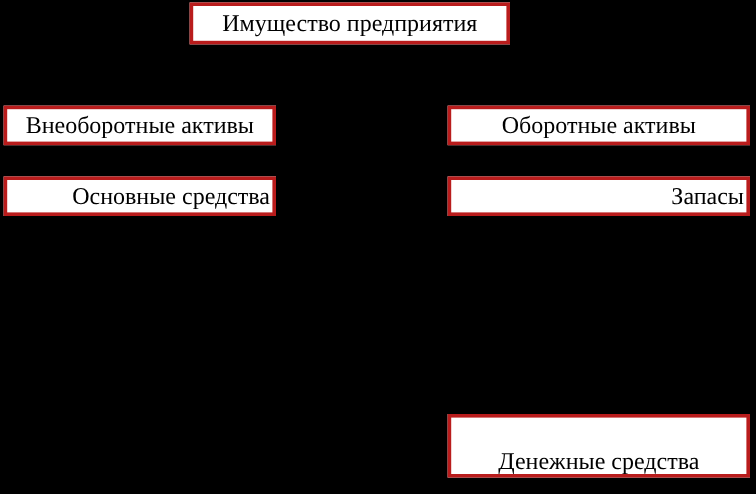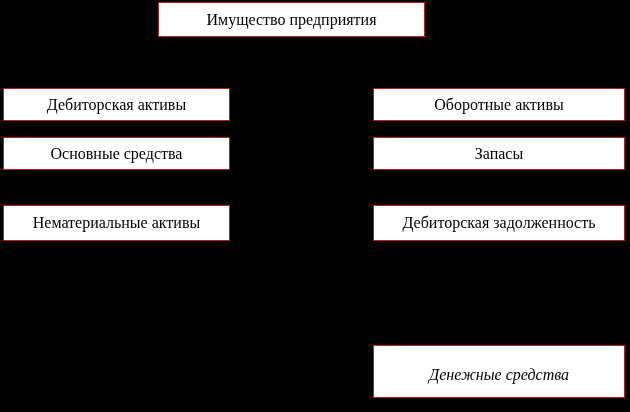--- a/index.html
+++ b/index.html
@@ -12,72 +12,66 @@
     width: 630px;
     height: 412px;
     background: #000000;
     overflow: hidden;
     font-family: "Liberation Serif", "DejaVu Serif", serif;
   }
   .box {
     position: absolute;
     box-sizing: border-box;
     background: #ffffff;
-    border: 1px solid #b91c1c;
+    border: 3px solid #b91c1c;
     color: #000000;
     display: flex;
     align-items: center;
     justify-content: center;
     text-align: center;
-    font-size: 16px;
+    font-size: 20px;
     line-height: 20px;
   }
   .box-label {
     white-space: pre-line;
     display: block;
     padding: 0 2px;
   }
   .title-box  { left: 158px; top: 2px;  width: 267px; height: 35px; }
   .col-left   { left: 3px;   width: 227px; }
   .col-right  { left: 373px; width: 252px; }
   .row1 { top: 88px;  height: 33px; }
-  .row2 { top: 137px; height: 33px; }
+  .row2 { top: 147px; height: 33px; justify-content: flex-end; }
   .row3 { top: 205px; height: 36px; }
   .row4 { top: 265px; height: 63px; }
   .row5l { top: 345px; height: 59px; }
-  .row5r { top: 345px; height: 53px; align-items: center; padding-top: 7px; font-style: italic; }
+  .row5r { top: 345px; height: 53px; align-items: flex-end; padding-top: 7px; }
 </style>
 </head>
 <body>
 
 <div class="canvas">
 
   <div class="box title-box">
     <span class="box-label">Имущество предприятия</span>
   </div>
 
   <div class="box col-left row1">
-    <span class="box-label">Дебиторская активы</span>
+    <span class="box-label">Внеоборотные активы</span>
   </div>
   <div class="box col-right row1">
     <span class="box-label">Оборотные активы</span>
   </div>
 
   <div class="box col-left row2">
     <span class="box-label">Основные средства</span>
   </div>
   <div class="box col-right row2">
     <span class="box-label">Запасы</span>
   </div>
 
-  <div class="box col-left row3">
-    <span class="box-label">Нематериальные активы</span>
-  </div>
-  <div class="box col-right row3">
-    <span class="box-label">Дебиторская задолженность</span>
-  </div>
 
 
   <div class="box col-right row5r">
     <span class="box-label">Денежные средства</span>
   </div>
 
 </div>
 
 </body></html>

